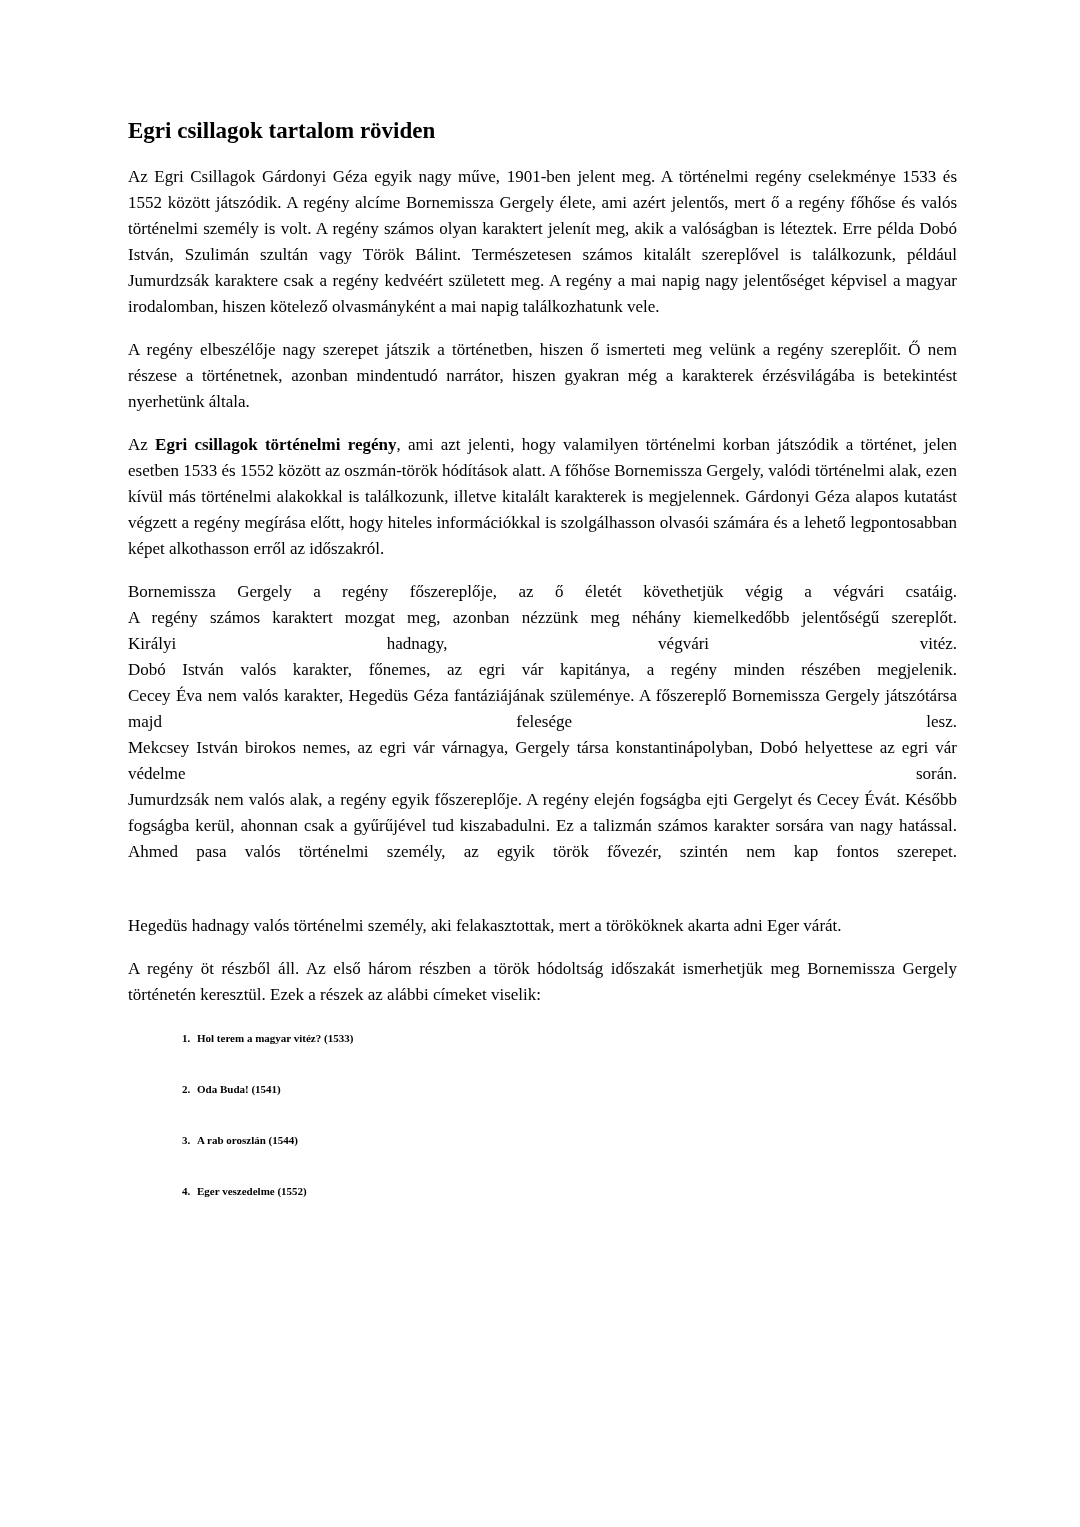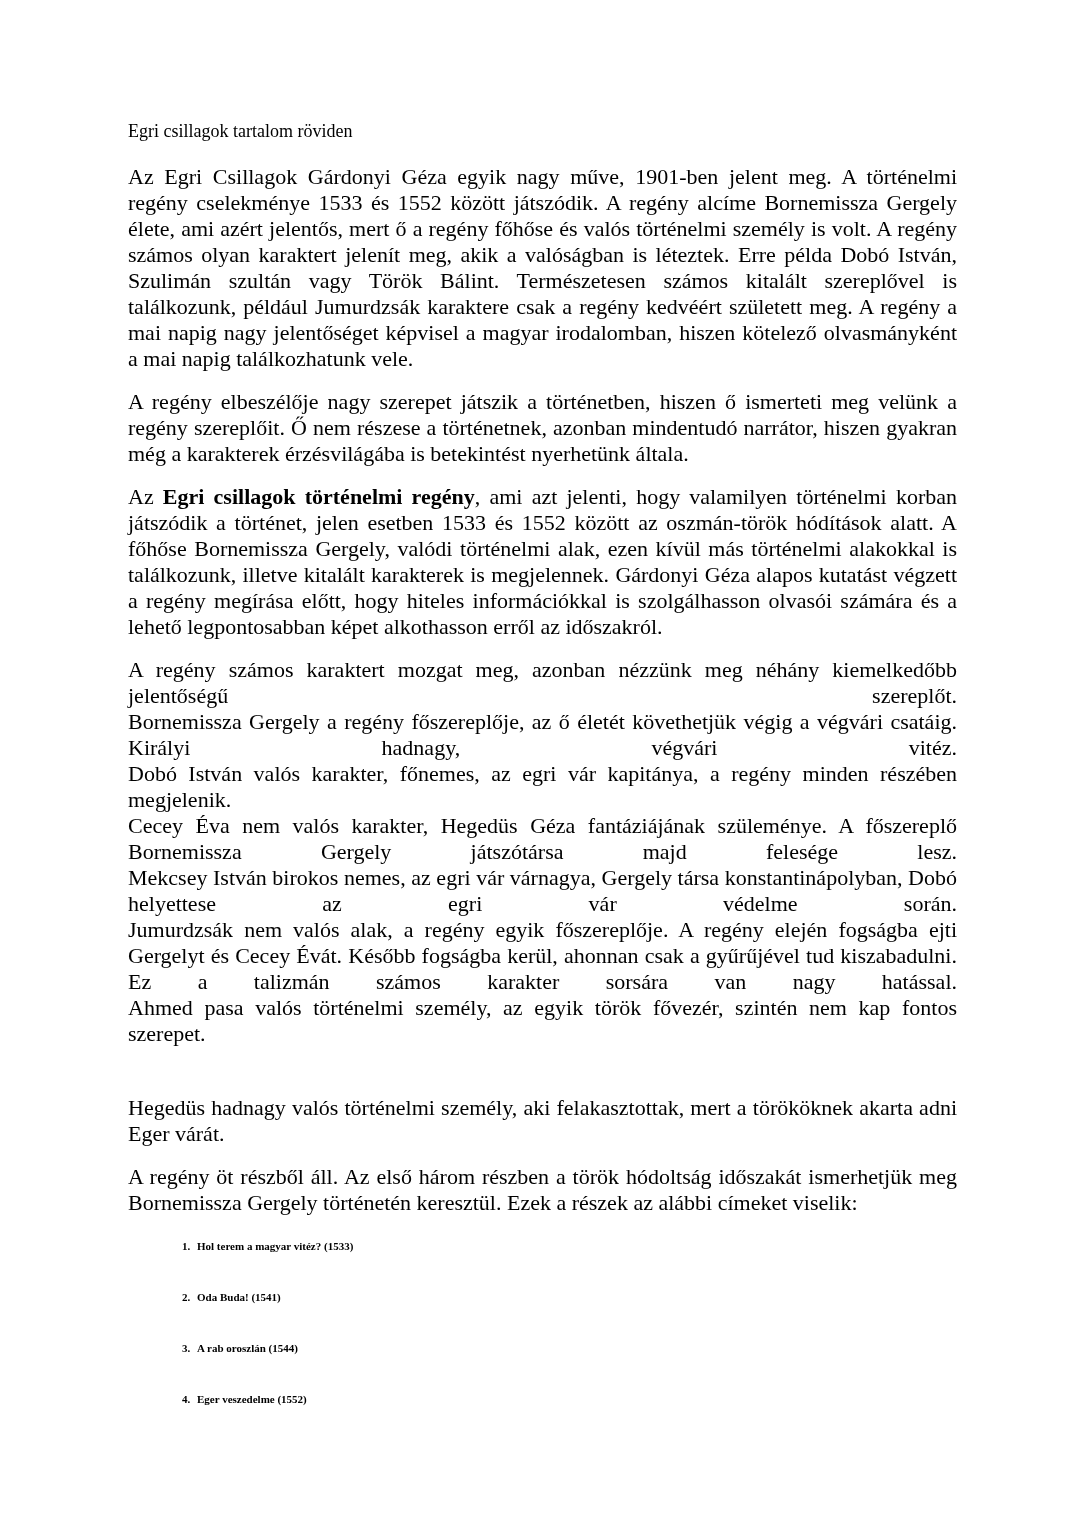--- a/index.html
+++ b/index.html
@@ -15,27 +15,27 @@
     box-sizing: border-box;
   }
   .page {
     box-sizing: border-box;
     width: 1080px;
     min-height: 1527px;
     padding: 118px 123px 60px 128px;
     background: #ffffff;
   }
   .title {
-    font-size: 18px;
-    font-weight: normal;
+    font-size: 23px;
+    font-weight: bold;
     margin: 0 0 20px 0;
     line-height: 26px;
   }
   .para {
-    font-size: 22px;
+    font-size: 17px;
     line-height: 26px;
     text-align: justify;
     margin: 0 0 17px 0;
     font-family: Liberation Serif, serif;
   }
   .characters .seg {
     text-align: justify;
     text-align-last: justify;
   }
   .characters .seg.last {
@@ -61,22 +61,22 @@
 
   <h1 class="title">Egri csillagok tartalom röviden</h1>
 
   <p class="para">Az Egri Csillagok Gárdonyi Géza egyik nagy műve, 1901-ben jelent meg. A történelmi regény cselekménye 1533 és 1552 között játszódik. A regény alcíme Bornemissza Gergely élete, ami azért jelentős, mert ő a regény főhőse és valós történelmi személy is volt. A regény számos olyan karaktert jelenít meg, akik a valóságban is léteztek. Erre példa Dobó István, Szulimán szultán vagy Török Bálint. Természetesen számos kitalált szereplővel is találkozunk, például Jumurdzsák karaktere csak a regény kedvéért született meg. A regény a mai napig nagy jelentőséget képvisel a magyar irodalomban, hiszen kötelező olvasmányként a mai napig találkozhatunk vele.</p>
 
   <p class="para">A regény elbeszélője nagy szerepet játszik a történetben, hiszen ő ismerteti meg velünk a regény szereplőit. Ő nem részese a történetnek, azonban mindentudó narrátor, hiszen gyakran még a karakterek érzésvilágába is betekintést nyerhetünk általa.</p>
 
   <p class="para"><span>Az </span><strong>Egri csillagok történelmi regény</strong><span>, ami azt jelenti, hogy valamilyen történelmi korban játszódik a történet, jelen esetben 1533 és 1552 között az oszmán-török hódítások alatt. A főhőse Bornemissza Gergely, valódi történelmi alak, ezen kívül más történelmi alakokkal is találkozunk, illetve kitalált karakterek is megjelennek. Gárdonyi Géza alapos kutatást végzett a regény megírása előtt, hogy hiteles információkkal is szolgálhasson olvasói számára és a lehető legpontosabban képet alkothasson erről az időszakról.</span></p>
 
   <div class="para characters">
+    <div class="seg">Bornemissza Gergely a regény főszereplője, az ő életét követhetjük végig a végvári csatáig.</div>
     <div class="seg">A regény számos karaktert mozgat meg, azonban nézzünk meg néhány kiemelkedőbb jelentőségű szereplőt.</div>
-    <div class="seg">Bornemissza Gergely a regény főszereplője, az ő életét követhetjük végig a végvári csatáig.</div>
     <div class="seg">Királyi hadnagy, végvári vitéz.</div>
     <div class="seg">Dobó István valós karakter, főnemes, az egri vár kapitánya, a regény minden részében megjelenik.</div>
     <div class="seg">Cecey Éva nem valós karakter, Hegedüs Géza fantáziájának szüleménye. A főszereplő Bornemissza Gergely játszótársa majd felesége lesz.</div>
     <div class="seg">Mekcsey István birokos nemes, az egri vár várnagya, Gergely társa konstantinápolyban, Dobó helyettese az egri vár védelme során.</div>
     <div class="seg">Jumurdzsák nem valós alak, a regény egyik főszereplője. A regény elején fogságba ejti Gergelyt és Cecey Évát. Később fogságba kerül, ahonnan csak a gyűrűjével tud kiszabadulni. Ez a talizmán számos karakter sorsára van nagy hatással.</div>
     <div class="seg">Ahmed pasa valós történelmi személy, az egyik török fővezér, szintén nem kap fontos szerepet.</div>
     <div class="seg last">Hegedüs hadnagy valós történelmi személy, aki felakasztottak, mert a törököknek akarta adni Eger várát.</div>
   </div>
 
   <p class="para">A regény öt részből áll. Az első három részben a török hódoltság időszakát ismerhetjük meg Bornemissza Gergely történetén keresztül. Ezek a részek az alábbi címeket viselik:</p>

